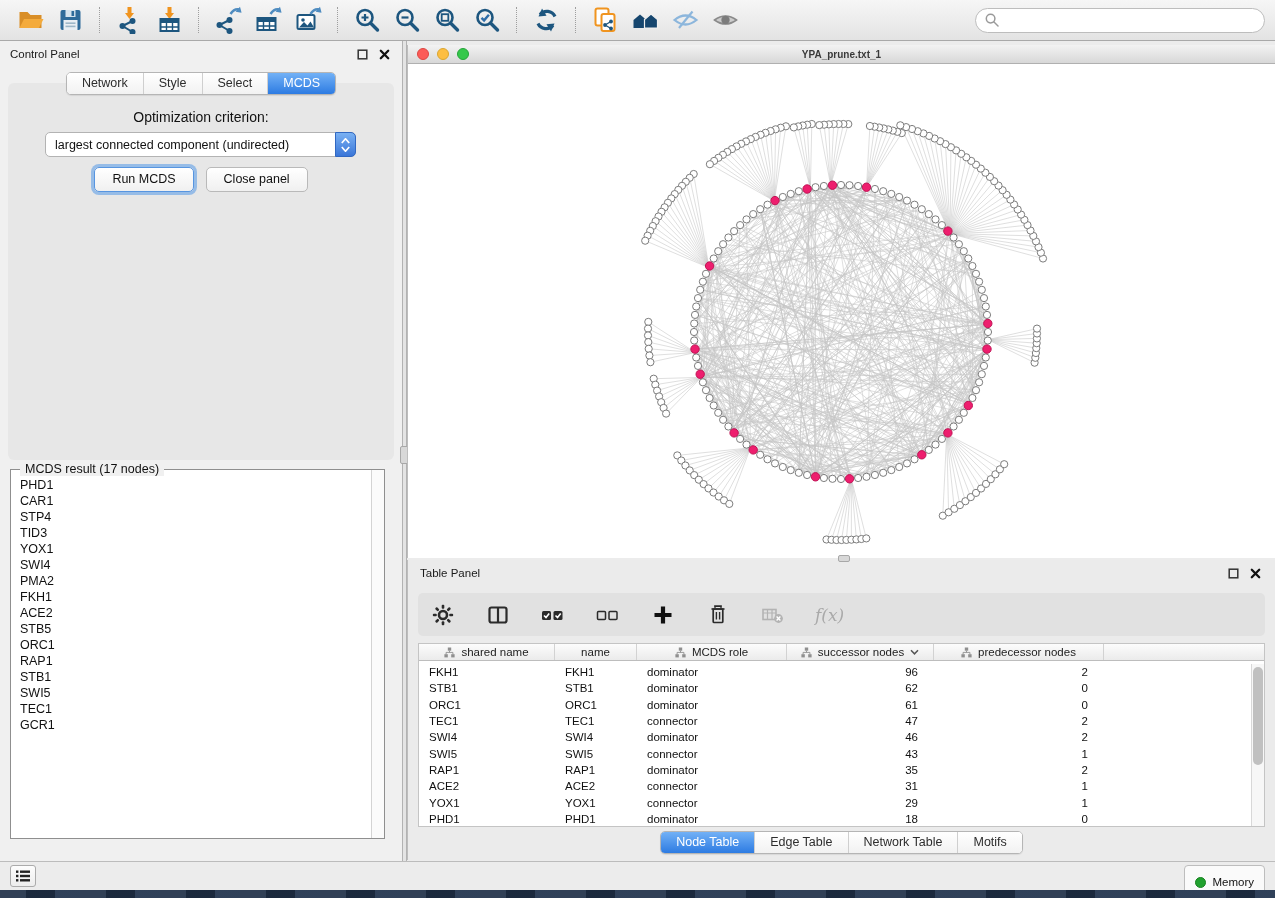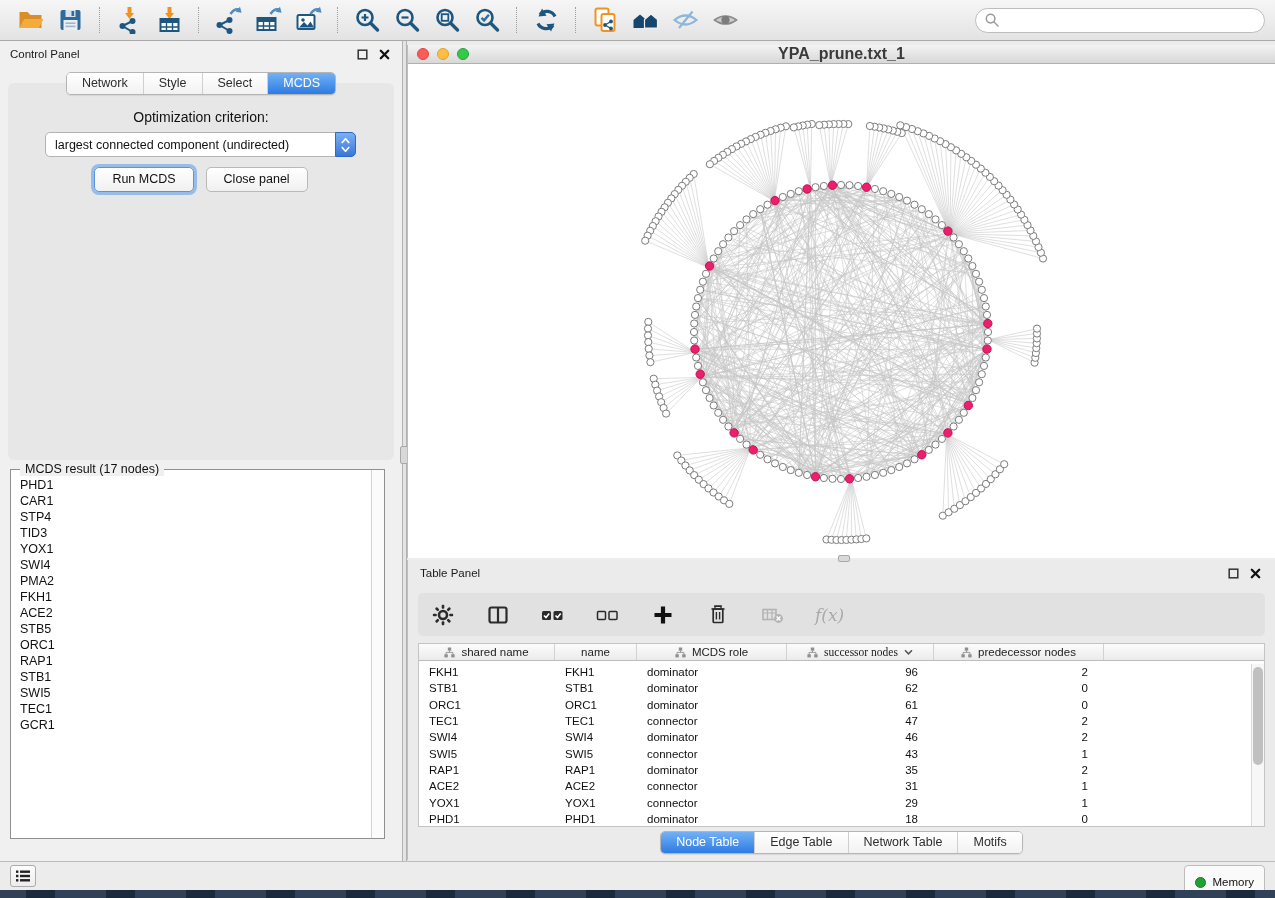--- a/index.html
+++ b/index.html
@@ -54,21 +54,21 @@
     border-left:1px solid #b2b2b2; border-right:1px solid #b2b2b2; }
   .v-split .grip { position:absolute; left:-3px; top:405px; width:9px; height:18px; background:#d8d8d8;
     border:1px solid #a8a8a8; border-radius:2px; }
   .h-grip { position:absolute; left:838px; top:555px; width:12px; height:7px; background:#d8d8d8;
     border:1px solid #a8a8a8; border-radius:2px; z-index:5; }
 
   
   .net-win { position:absolute; left:407px; top:45px; right:0; height:513px; background:#fff;
     border-left:1px solid #bdbdbd; }
   .net-title { height:19px; background:linear-gradient(#f3f3f3,#d8d8d8); border-bottom:1px solid #b0b0b0;
-    display:flex; align-items:center; justify-content:center; font-size:16px; font-weight:bold; color:#3a3a3a; position:relative; }
+    display:flex; align-items:center; justify-content:center; font-size:10px; font-weight:bold; color:#3a3a3a; position:relative; }
   .lights { position:absolute; left:9px; top:3px; display:flex; gap:8px; }
   .light { width:12px; height:12px; border-radius:50%; }
   .light.red    { background:#fc5b57; border:1px solid #dd4742; }
   .light.yellow { background:#fdbe41; border:1px solid #dba630; }
   .light.green  { background:#35c84b; border:1px solid #26a53a; }
   .net-canvas { position:absolute; top:19px; left:0; right:0; bottom:0; background:#fff; }
 
   
   .table-panel { position:absolute; left:407px; top:560px; right:0; height:300px; background:#ebebeb;
     border-left:1px solid #bdbdbd; }
@@ -695,21 +695,21 @@
           <svg width="11" height="11" viewBox="0 0 11 11">
             <g fill="#8f8f8f">
               <rect x="3.8" y="0.5" width="3.4" height="3.2"></rect>
               <rect x="0.4" y="7.2" width="3.4" height="3.2"></rect>
               <rect x="7.2" y="7.2" width="3.4" height="3.2"></rect>
             </g>
             <path d="M5.5 3.7 V5.4 M2.1 7.2 V5.4 H8.9 V7.2" fill="none" stroke="#8f8f8f" stroke-width="0.9"></path>
           </svg>
           <span>MCDS role</span>
         </div>
-        <div class="gh-cell" style="width: 147px; font-family: Liberation Serif, serif;">
+        <div class="gh-cell" style="width: 147px;">
           <svg width="11" height="11" viewBox="0 0 11 11">
             <g fill="#8f8f8f">
               <rect x="3.8" y="0.5" width="3.4" height="3.2"></rect>
               <rect x="0.4" y="7.2" width="3.4" height="3.2"></rect>
               <rect x="7.2" y="7.2" width="3.4" height="3.2"></rect>
             </g>
             <path d="M5.5 3.7 V5.4 M2.1 7.2 V5.4 H8.9 V7.2" fill="none" stroke="#8f8f8f" stroke-width="0.9"></path>
           </svg>
           <span>successor nodes</span>
           <svg width="9" height="6" viewBox="0 0 9 6">

